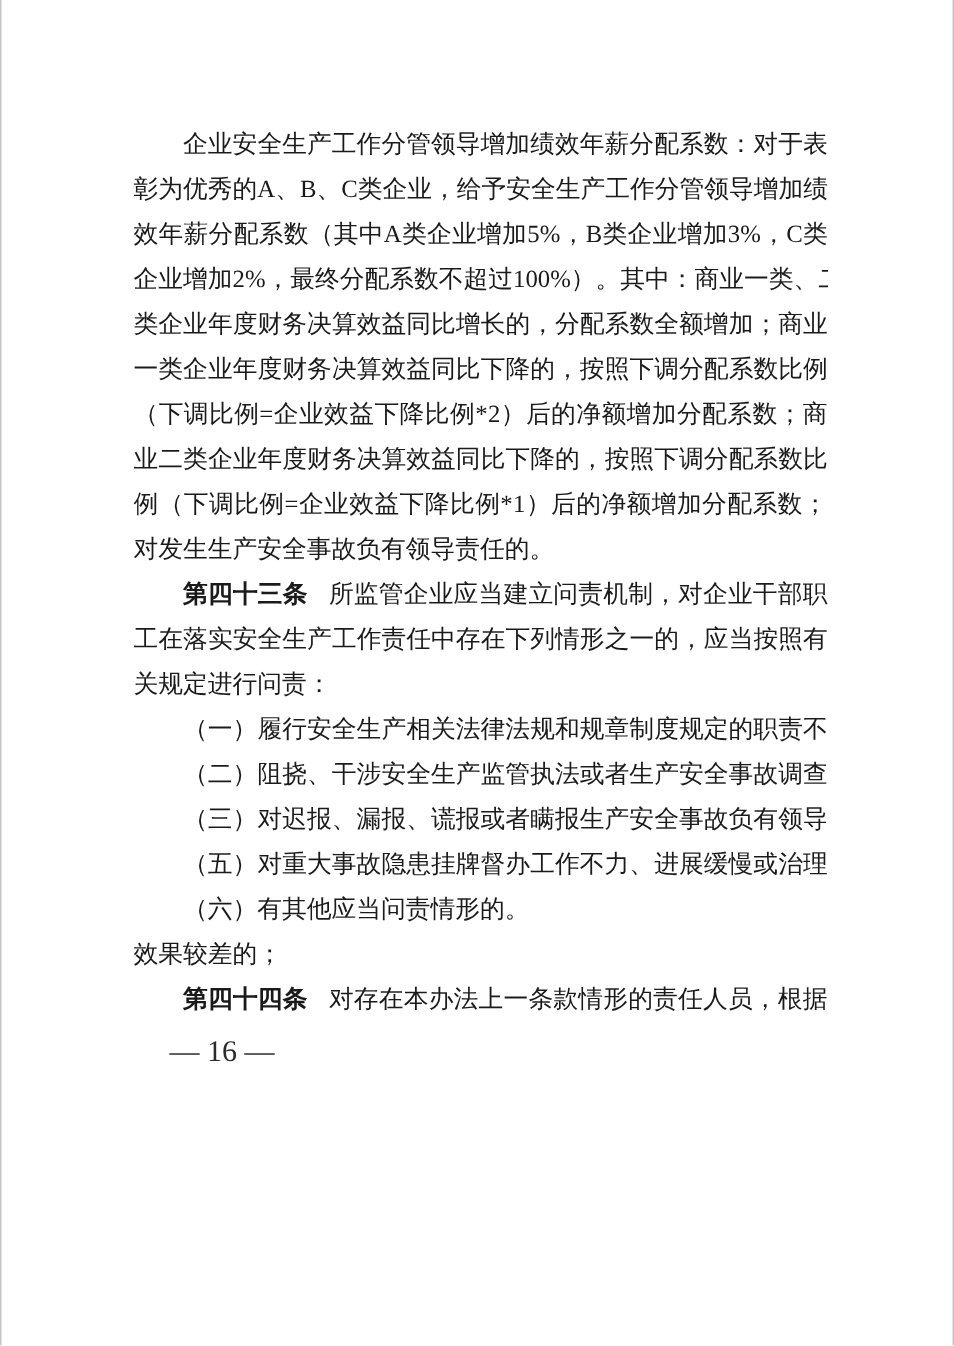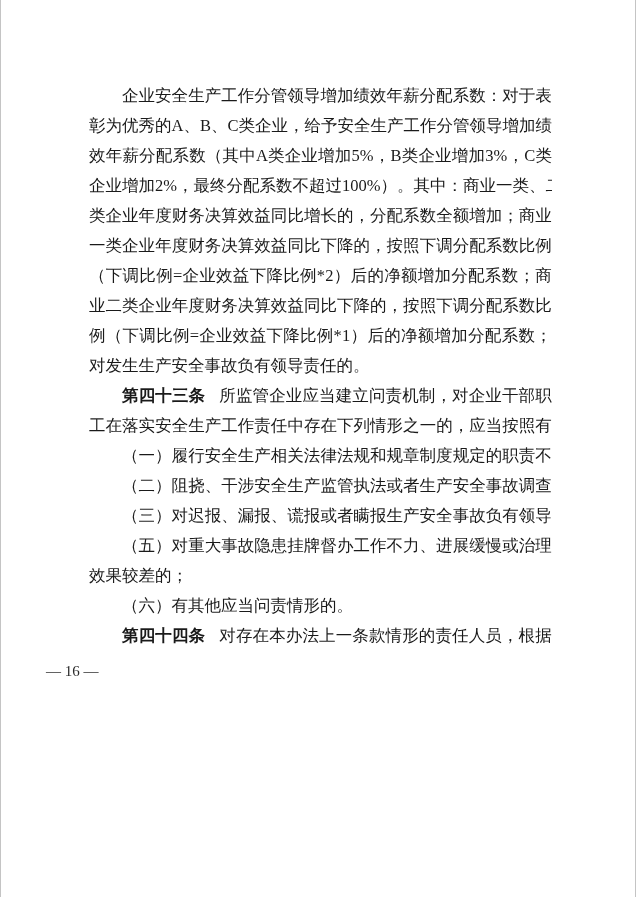--- a/index.html
+++ b/index.html
@@ -35,22 +35,22 @@
     display: flex;
     justify-content: space-between;
     align-items: baseline;
     white-space: normal;
   }
   .line.indent { padding-left: 33px; }
   .ch { display: inline-block; }
   .bold, .lead { font-weight: bold; }
   .gap { display: inline-block; width: 14px; }
   .page-footer {
-    margin: 11px 0 0 45px;
-    font-size: 15px;
+    margin: 11px 0 0 112px;
+    font-size: 20px;
     line-height: 18px;
     color: #2b2b2b;
   }
 </style>
 </head>
 <body>
 
 <div class="page">
   <div class="text-body">
       <div class="line indent fill">
@@ -381,20 +381,21 @@
         <span class="ch">之</span>
         <span class="ch">一</span>
         <span class="ch">的</span>
         <span class="ch">，</span>
         <span class="ch">应</span>
         <span class="ch">当</span>
         <span class="ch">按</span>
         <span class="ch">照</span>
         <span class="ch">有</span>
       </div>
+      <div class="line"><span>关规定进行问责：</span></div>
       <div class="line indent fill">
         <span class="ch">（</span>
         <span class="ch">一</span>
         <span class="ch">）</span>
         <span class="ch">履</span>
         <span class="ch">行</span>
         <span class="ch">安</span>
         <span class="ch">全</span>
         <span class="ch">生</span>
         <span class="ch">产</span>
@@ -493,22 +494,22 @@
         <span class="ch">力</span>
         <span class="ch">、</span>
         <span class="ch">进</span>
         <span class="ch">展</span>
         <span class="ch">缓</span>
         <span class="ch">慢</span>
         <span class="ch">或</span>
         <span class="ch">治</span>
         <span class="ch">理</span>
       </div>
+      <div class="line indent"><span>（六）有其他应当问责情形的。</span></div>
       <div class="line"><span>效果较差的；</span></div>
-      <div class="line indent"><span>（六）有其他应当问责情形的。</span></div>
       <div class="line indent fill">
         <span class="ch bold">第</span>
         <span class="ch bold">四</span>
         <span class="ch bold">十</span>
         <span class="ch bold">四</span>
         <span class="ch bold">条</span>
         <span class="gap"></span>
         <span class="ch">对</span>
         <span class="ch">存</span>
         <span class="ch">在</span>

